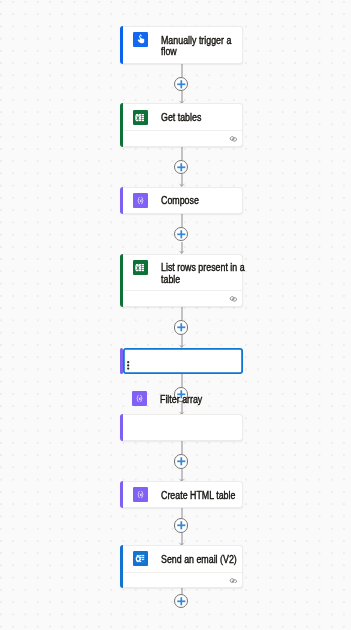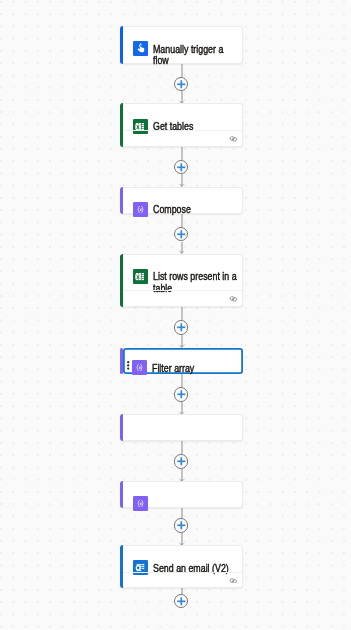--- a/index.html
+++ b/index.html
@@ -12,23 +12,23 @@
 
   .card{position:absolute;left:120px;width:123px;background:#fff;
         border:1px solid #eeecea;border-radius:3px;box-sizing:border-box;
         box-shadow:0 1.0px 2.0px rgba(0,0,0,.055),0 0.2px 0.6px rgba(0,0,0,.06);}
   .card.sel{border:none;box-shadow:none;background:transparent;}
   .card .inner{position:absolute;left:3px;right:0;top:0;bottom:0;box-sizing:border-box;}
   .card.sel .inner{border:none;border-radius:3px;background:#fff;left:2.5px;
       box-shadow:inset 0 0 0 1.8px #1176cf;}
   .strip{position:absolute;left:-1px;top:-1px;bottom:-1px;width:3.3px;border-radius:3px 0 0 3px;}
   .card.sel .strip{left:-0.3px;top:0;bottom:0;width:2.9px;border-radius:2px;}
-  .titlerow{position:absolute;left:0;right:0;top:9px;display:flex;align-items:flex-start;
-            padding:5.2px 7px 0 9.2px;box-sizing:border-box;}
-  .card.sel .titlerow{padding-left:9.2px;padding-top:3.4px;}
+  .titlerow{position:absolute;left:0;right:0;top:0;display:flex;align-items:flex-start;
+            padding:5.2px 7px 0 9.2px;box-sizing:border-box;gap:8px;}
+  .card.sel .titlerow{padding-left:9.2px;padding-top:3.4px;margin-top:40px;}
   .ico{width:15px;height:15px;flex:0 0 auto;display:block;}
   .titlewrap{margin-left:5px;flex:0 0 auto;width:85px;}
   .title{font-size:10px;color:#15130f;line-height:11.6px;
          font-weight:400;padding-top:2.7px;-webkit-text-stroke:0.38px #15130f;transform:scaleX(0.885);transform-origin:0 0;
          width:96px;}
   .footer{position:absolute;left:0;right:0;bottom:0;height:15.6px;
           border-top:1px solid #f1efed;display:flex;align-items:center;
           justify-content:flex-end;padding-right:4.3px;box-sizing:border-box;}
   .linkicon{width:8.6px;height:5.9px;display:block;opacity:.9;margin-top:1.2px;}
   .dots{position:absolute;left:4.4px;top:13.4px;width:2.4px;height:8.8px;line-height:0;}
@@ -284,20 +284,23 @@
     <div class="card" style="top: 414.3px; height: 26.4px;">
       <div class="strip" style="background:#7e60f3"></div>
     </div>
     <div class="card" style="top: 481.3px; height: 26.4px;">
       <div class="strip" style="background:#7e60f3"></div>
       <div class="inner">
         <div class="titlerow">
           <svg class="ico" viewBox="0 0 32 32">
             <use href="#sym-data-operation-icon"></use>
           </svg>
+          <div class="titlewrap">
+            <div class="title">Create HTML table</div>
+          </div>
         </div>
       </div>
     </div>
     <div class="card" style="top: 545.2px; height: 43px;">
       <div class="strip" style="background:#1273d1"></div>
       <div class="inner">
         <div class="titlerow">
           <svg class="ico" viewBox="0 0 32 32">
             <use href="#sym-outlook-icon"></use>
           </svg>

